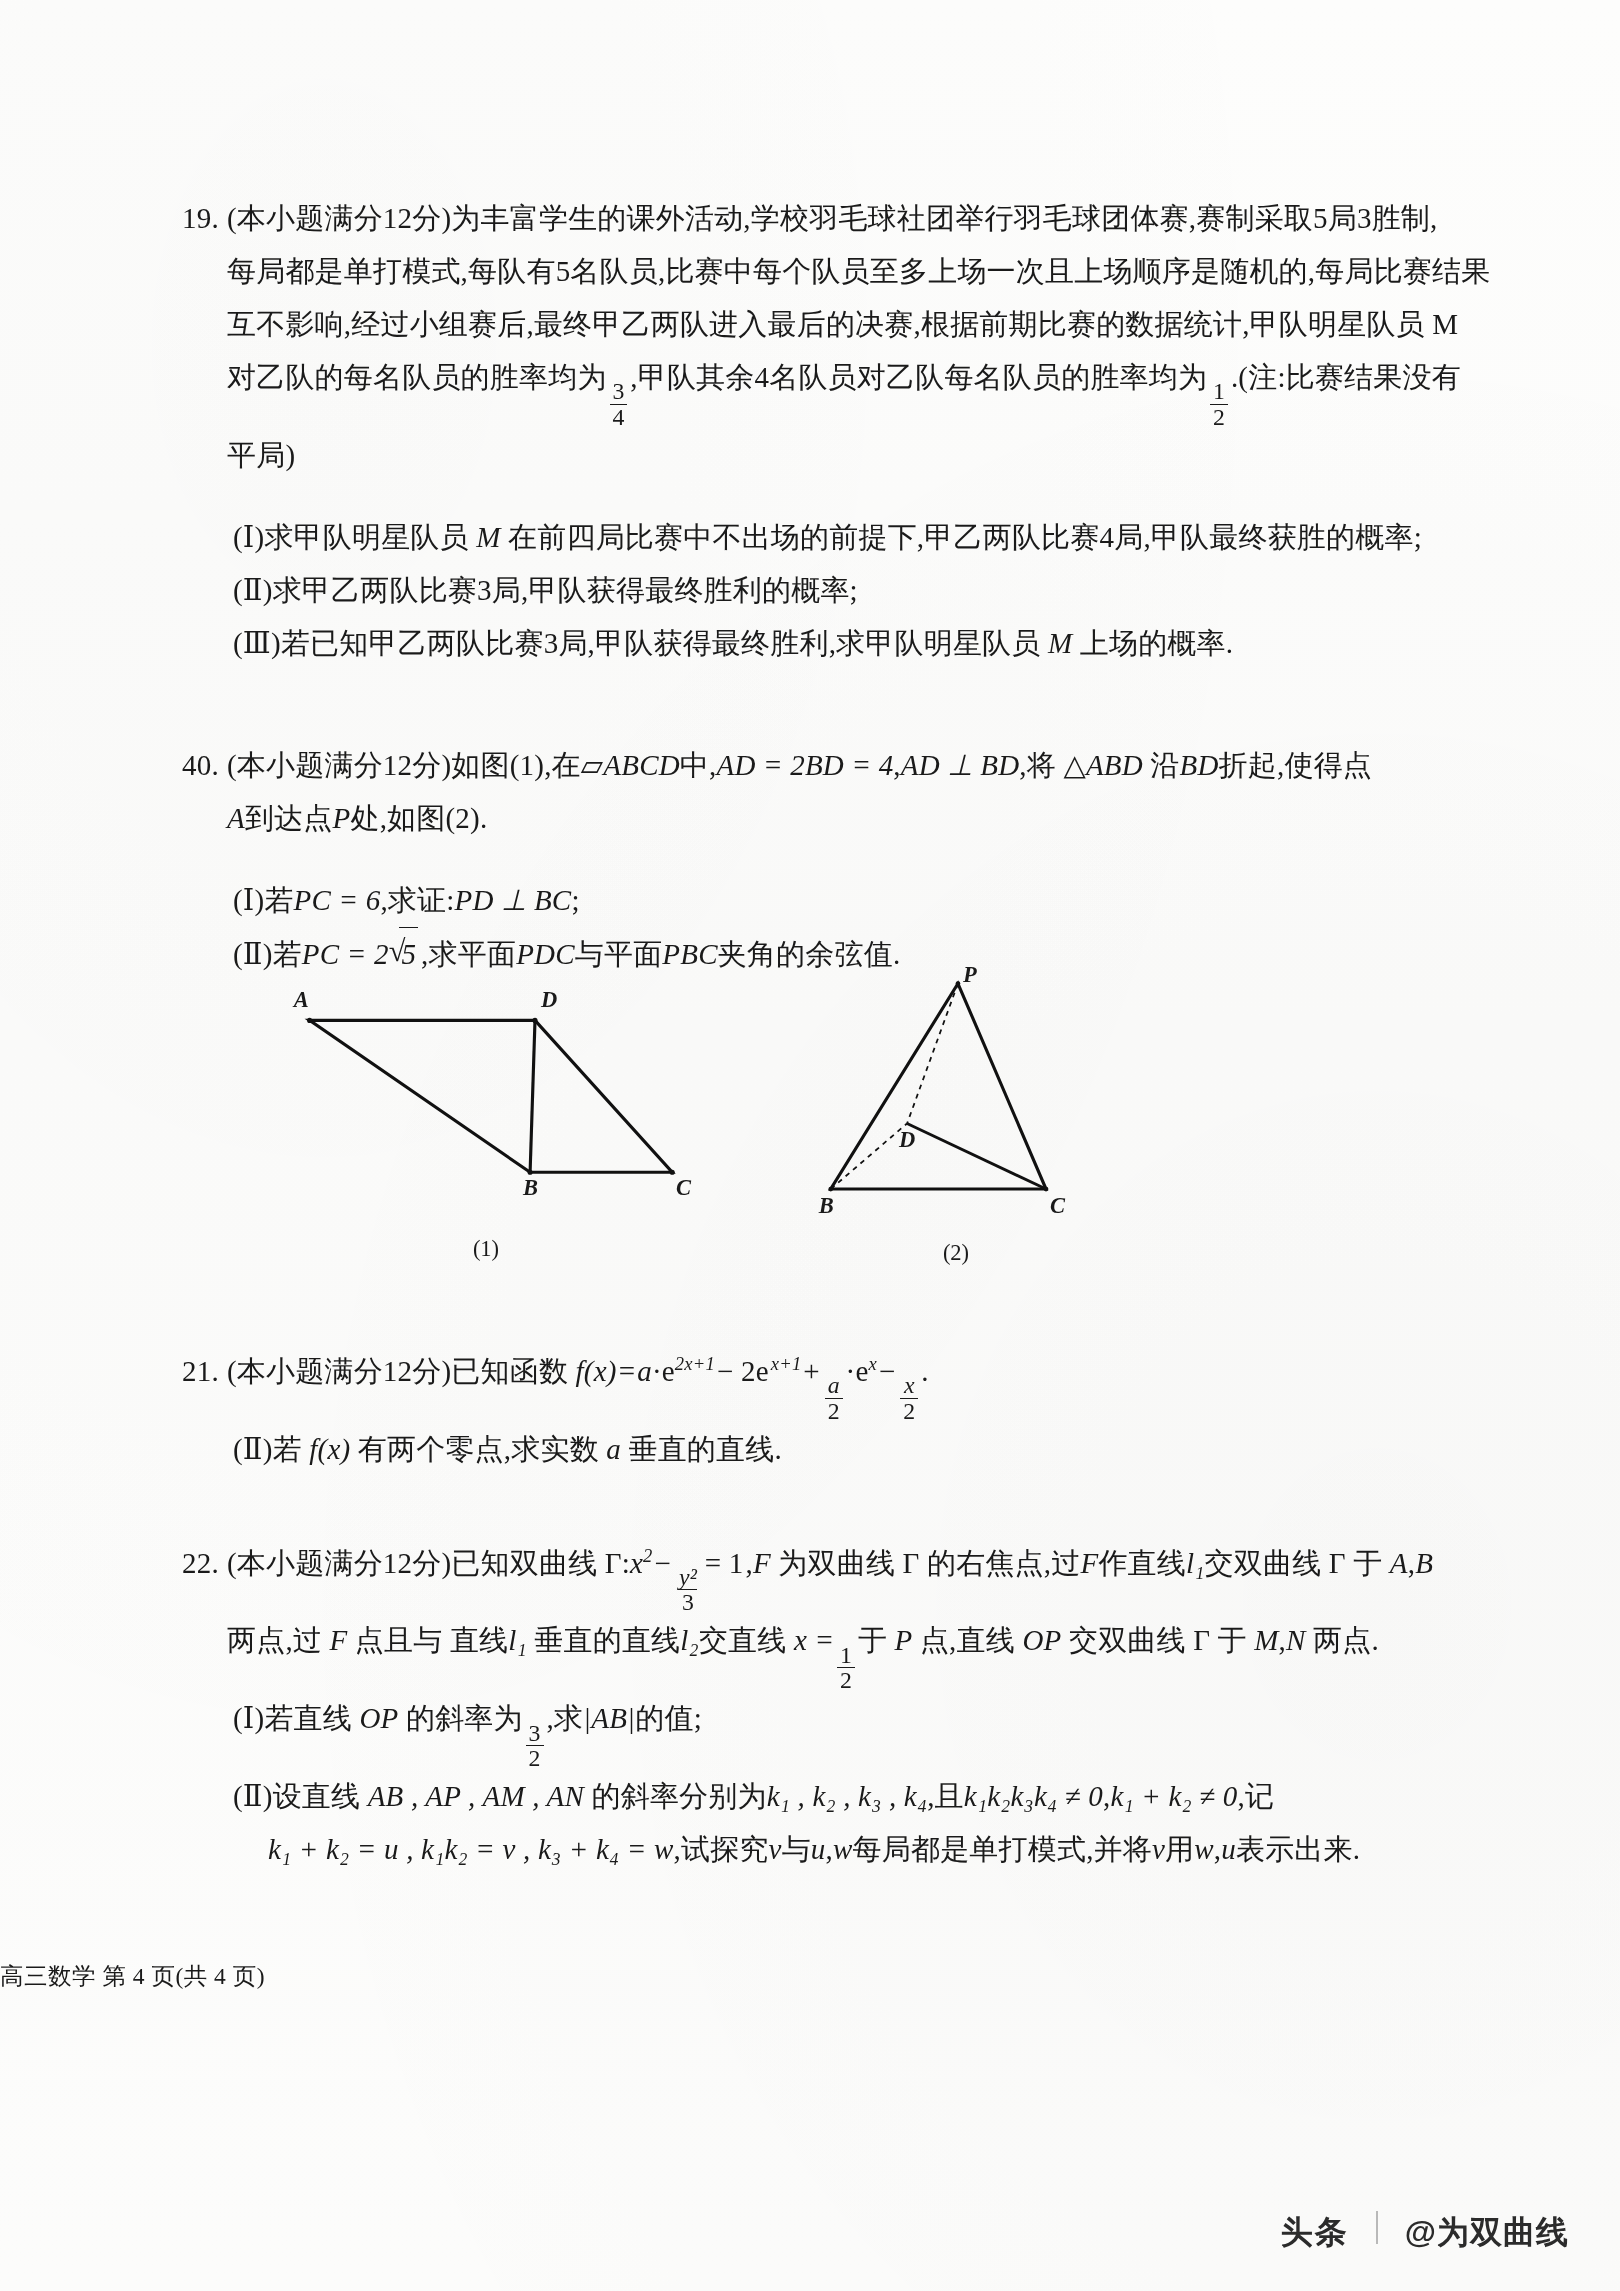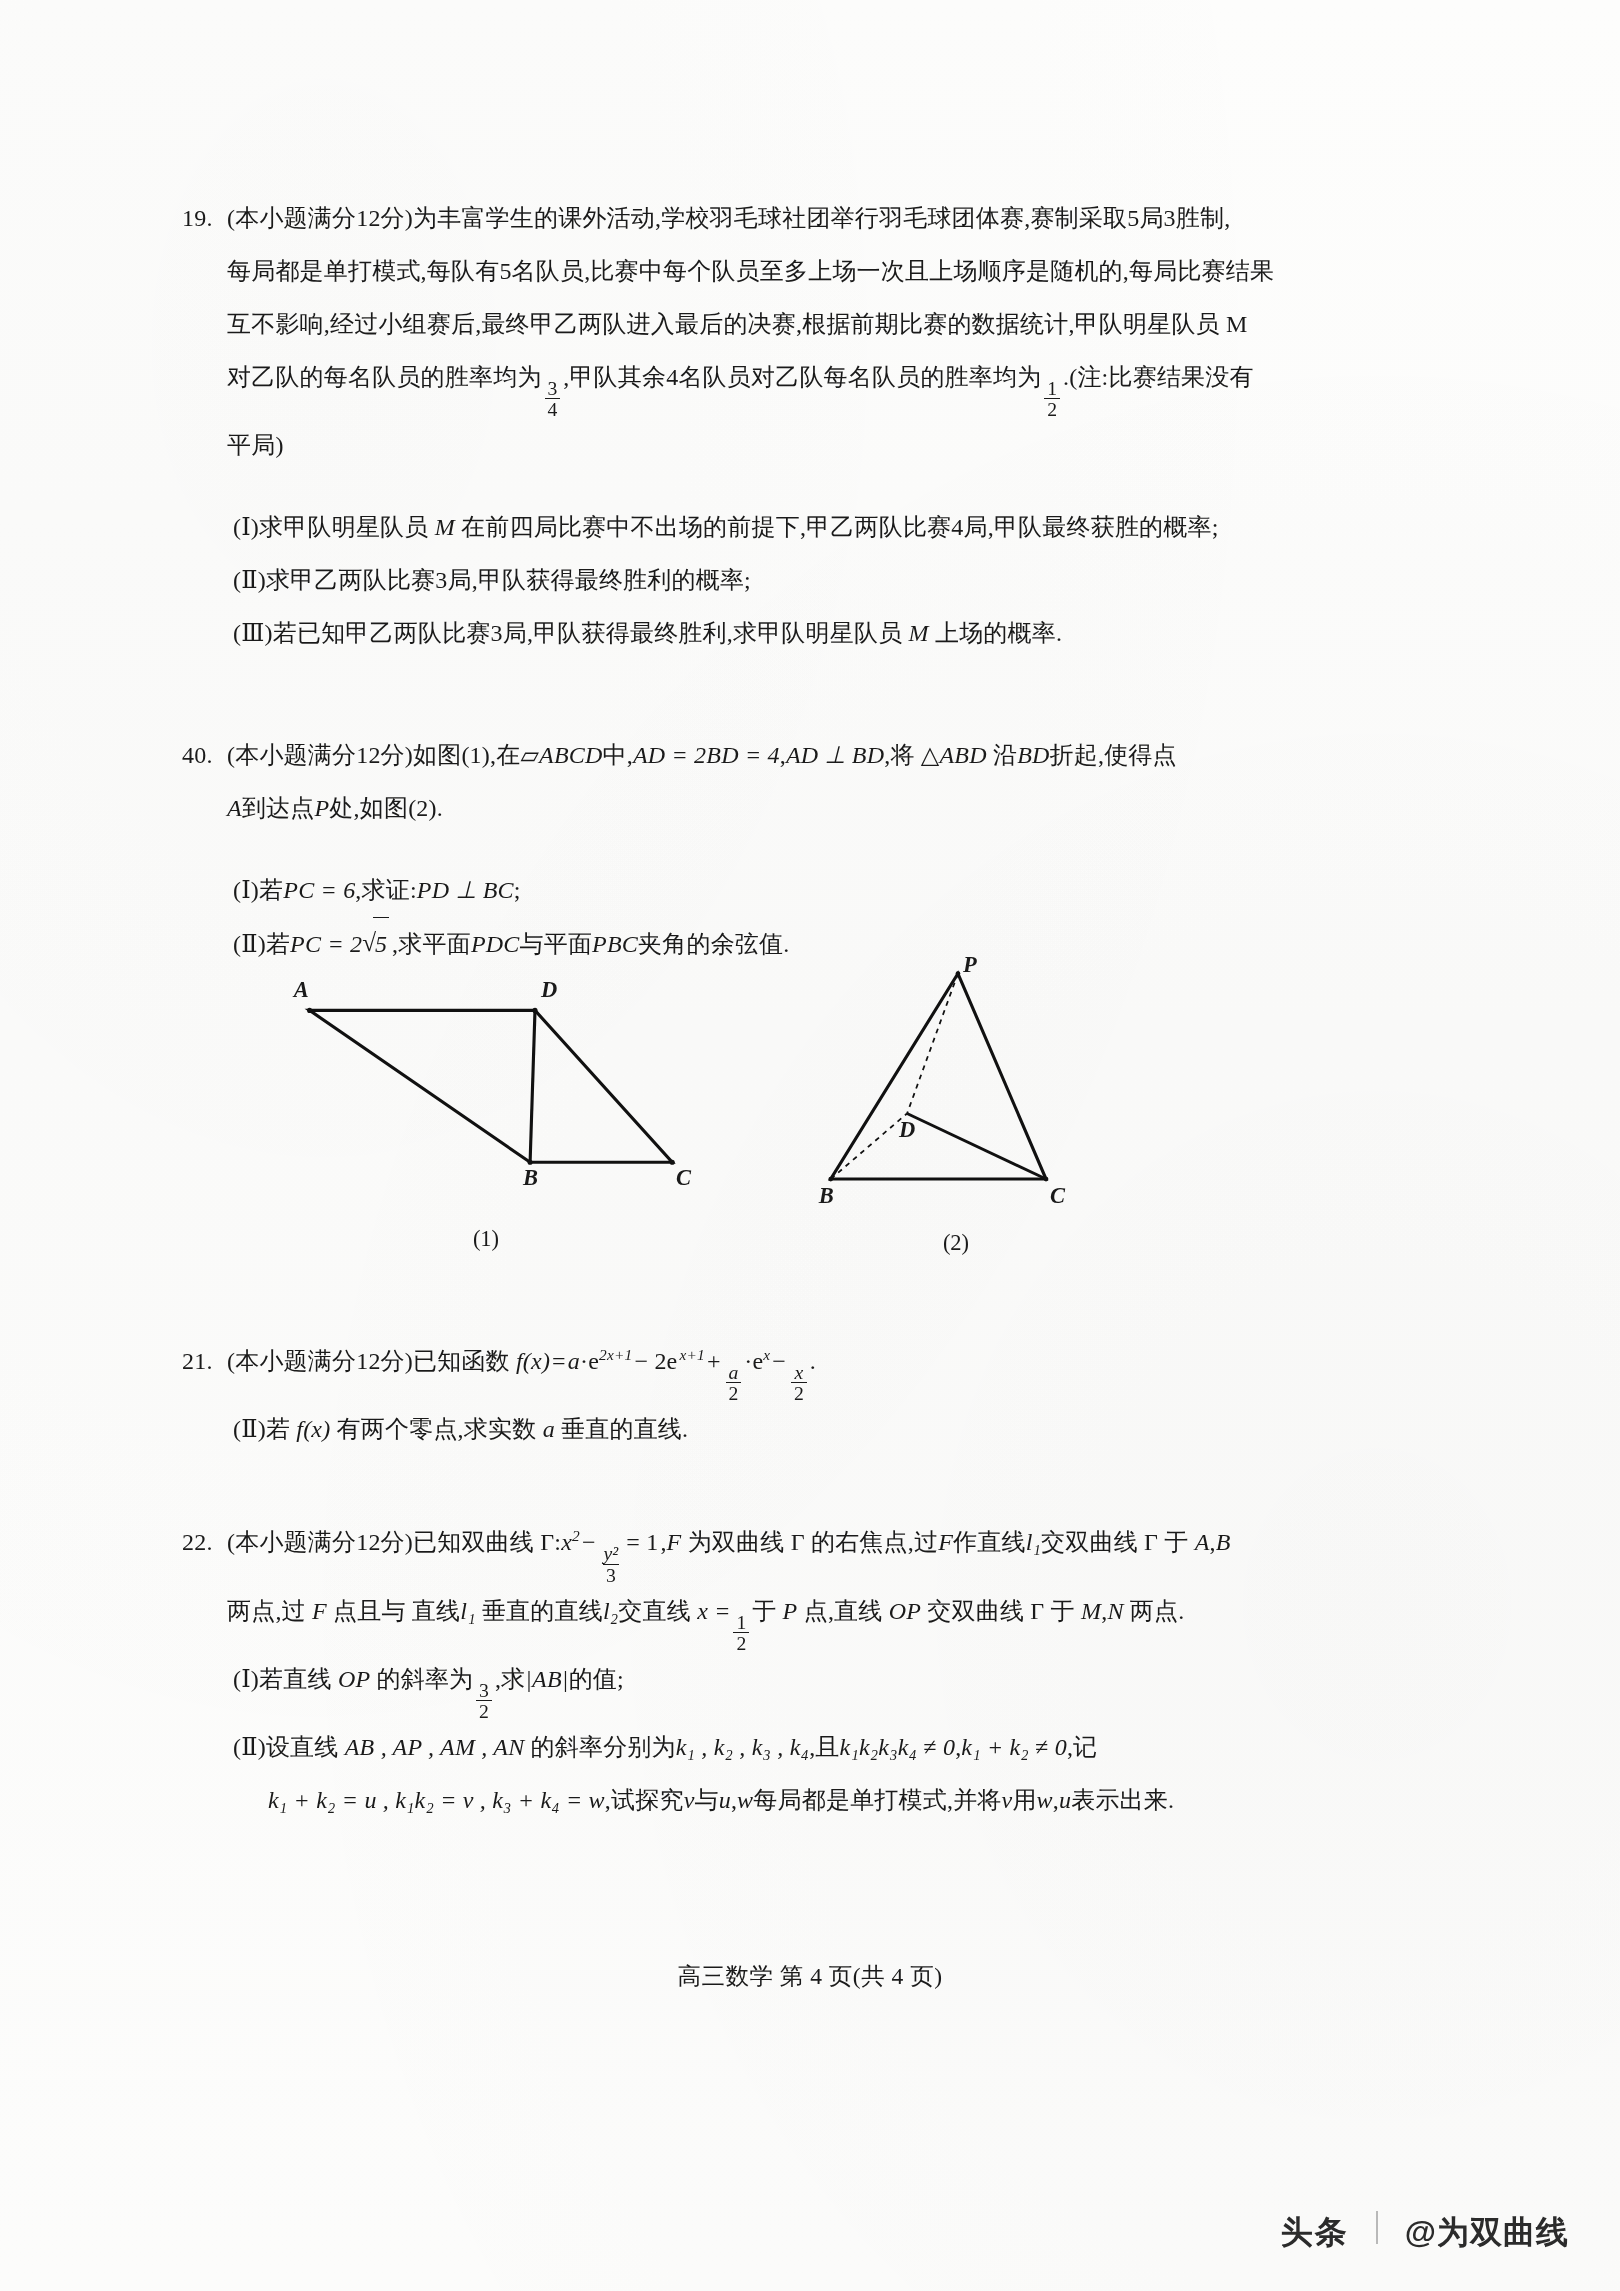--- a/index.html
+++ b/index.html
@@ -31,21 +31,21 @@
     left: 182px;
     top: 192px;
     width: 1274px;
   }
 
   .q {
     margin-bottom: 5.9px;
   }
 
   .q-line {
-    font-size: 24px;
+    font-size: 29px;
     line-height: 53px;
     letter-spacing: 0.2px;
     white-space: nowrap;
   }
   .indent { padding-left: 45px; }
   .indent2 { padding-left: 51px; }
 
   .num {
     display: inline-block;
     min-width: 45px;
@@ -118,21 +118,21 @@
     font-size: 22.5px;
     font-weight: 600;
     font-family: "Liberation Serif", serif;
   }
 
   .footer {
     position: absolute;
     left: 0;
     right: 0;
     top: 1960px;
-    text-align: center;
+    text-align: left;
     font-size: 23.5px;
     letter-spacing: 0.5px;
   }
 
   .watermark {
     position: absolute;
     right: 51px;
     bottom: 37px;
     display: flex;
     align-items: flex-start;

